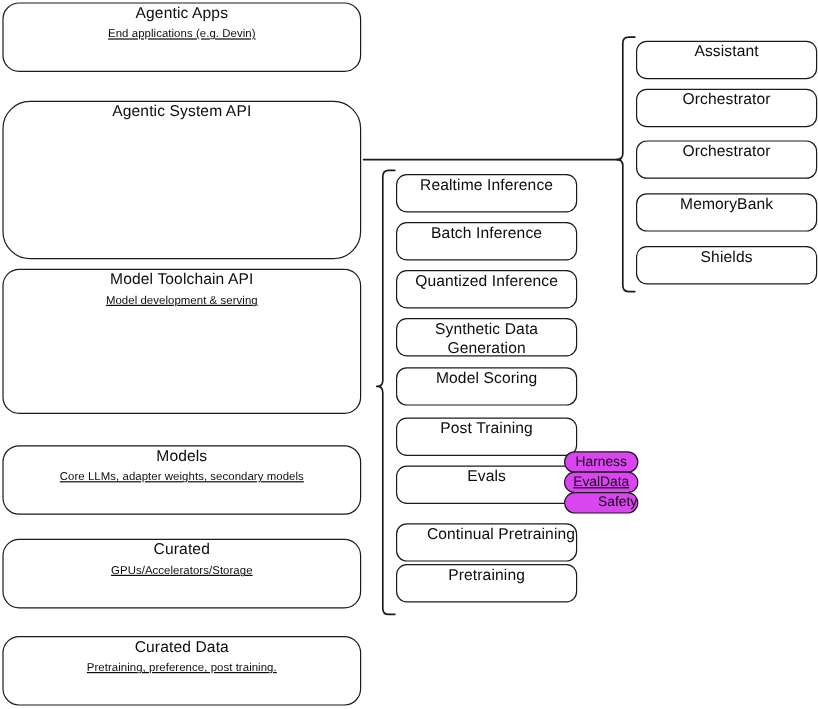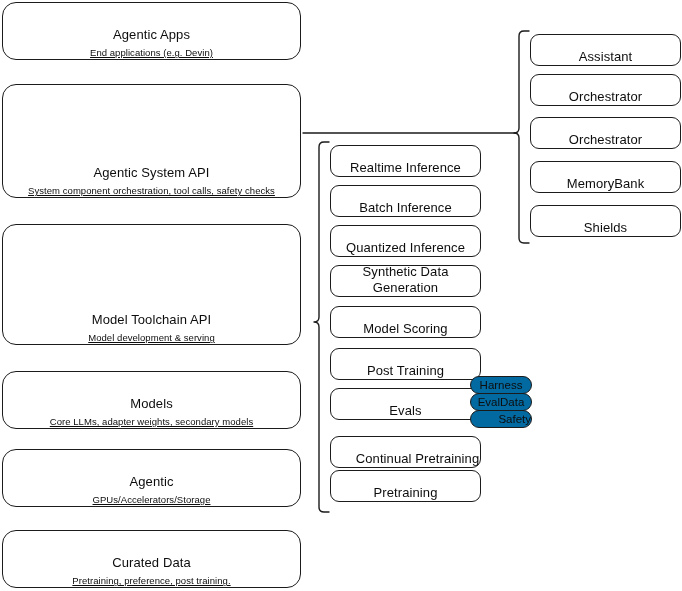--- a/index.html
+++ b/index.html
@@ -24,21 +24,21 @@
   }
   .node {
     position: absolute;
     box-sizing: border-box;
     background: #ffffff;
     border: 1.4px solid #1b1b1b;
     border-radius: 11px;
     display: flex;
     flex-direction: column;
     align-items: center;
-    justify-content: flex-end;
+    justify-content: flex-start;
     text-align: center;
     line-height: 1.25;
   }
   .node .title {
     font-size: 13px;
     color: #0d0d0d;
     letter-spacing: 0.1px;
   }
   .node .subtitle {
     font-size: 9.5px;
@@ -59,21 +59,21 @@
     border-radius: 9px;
     border-width: 1.4px;
   }
   .chip .title { font-size: 13px; }
   .mid-chip { left: 330px; width: 151px; }
   .right-chip { left: 530px; width: 151px; }
   
   .pill {
     position: absolute;
     box-sizing: border-box;
-    background: #0369a1;
+    background: #d946ef;
     border: 1.4px solid #1b1b1b;
     border-radius: 999px;
     display: flex;
     align-items: center;
     justify-content: center;
     font-size: 11.5px;
     color: #0d0d0d;
     left: 470px;
     width: 62px;
     height: 18px;
@@ -125,37 +125,36 @@
              L 319 507
              Q 319 512 324 512
              L 329 512"></path>
   </svg>
 
   <div class="node layer-box" style="top:2px; height:58px;">
     <div class="title">Agentic Apps</div>
     <div class="subtitle">End applications (e.g. Devin)</div>
   </div>
 
-  <div class="node layer-box" style="top:84px; height:114px;">
+  <div class="node layer-box" style="top:84px; height:132px;border-radius:23px;">
     <div class="title">Agentic System API</div>
-    <div class="subtitle">System component orchestration, tool calls, safety checks</div>
   </div>
 
   <div class="node layer-box" style="top:224px; height:121px;">
     <div class="title">Model Toolchain API</div>
     <div class="subtitle">Model development &amp; serving</div>
   </div>
 
   <div class="node layer-box" style="top:371px; height:58px;">
     <div class="title">Models</div>
     <div class="subtitle">Core LLMs, adapter weights, secondary models</div>
   </div>
 
   <div class="node layer-box" style="top:449px; height:58px;">
-    <div class="title">Agentic</div>
+    <div class="title">Curated</div>
     <div class="subtitle">GPUs/Accelerators/Storage</div>
   </div>
 
   <div class="node layer-box" style="top:530px; height:58px;">
     <div class="title">Curated Data</div>
     <div class="subtitle">Pretraining, preference, post training.</div>
   </div>
 
   <div class="node chip mid-chip" style="top:145px;">
     <div class="title">Realtime Inference</div>
@@ -181,21 +180,21 @@
   <div class="node chip mid-chip" style="top:436px;padding-left:24px;">
     <div class="title">Continual Pretraining</div>
   </div>
   <div class="node chip mid-chip" style="top:470px;">
     <div class="title">Pretraining</div>
   </div>
 
   <div class="pill" style="top:376px;">
     <span>Harness</span>
   </div>
-  <div class="pill" style="top:393px;">
+  <div class="pill" style="top:393px;text-decoration:underline;">
     <span>EvalData</span>
   </div>
   <div class="pill" style="top:410px;justify-content:flex-end;">
     <span>Safety</span>
   </div>
 
   <div class="node chip right-chip" style="top:34px;">
     <div class="title">Assistant</div>
   </div>
   <div class="node chip right-chip" style="top:74px;">

